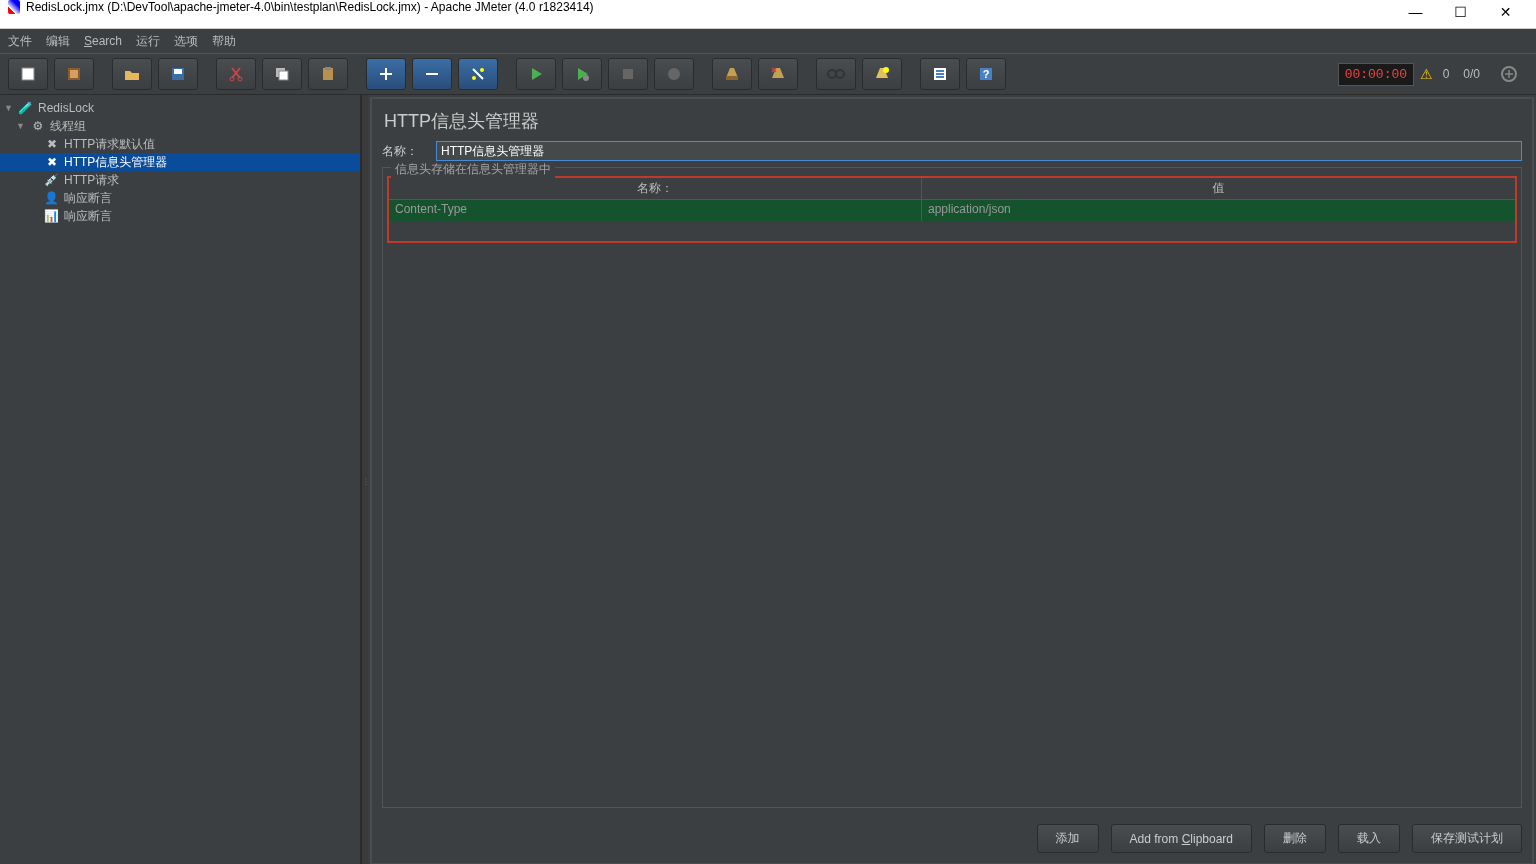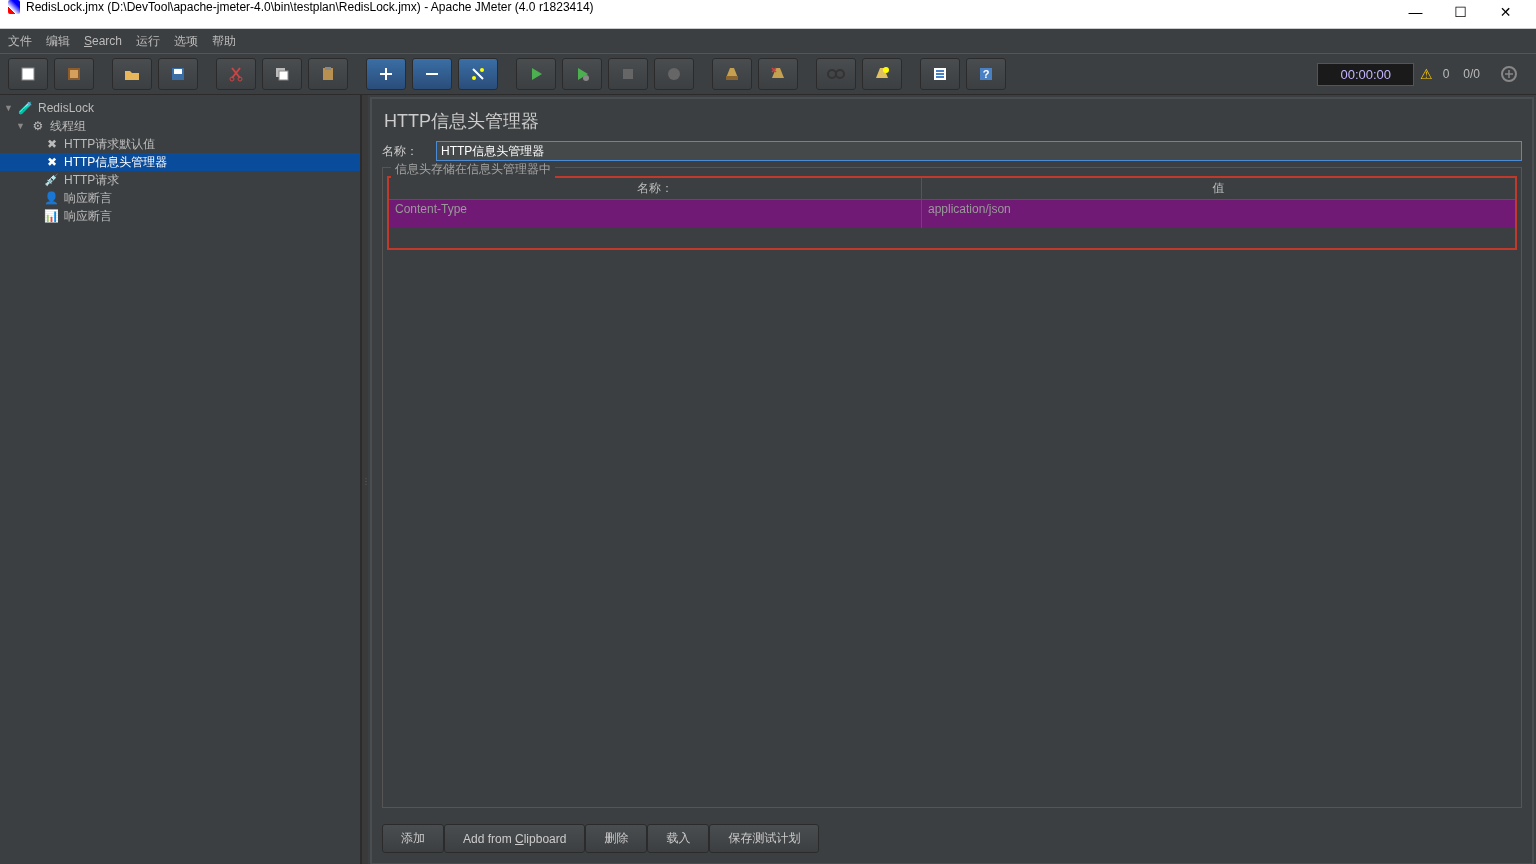--- a/index.html
+++ b/index.html
@@ -8,44 +8,44 @@
 .title-text{color:#000;flex:1;font-size:12px}
 .win-controls{display:flex;gap:0}
 .win-btn{width:45px;height:24px;display:flex;align-items:center;justify-content:center;cursor:pointer;color:#000;font-size:14px}
 .menu-bar{height:24px;background:#3c3f41;display:flex;align-items:center;padding:0 8px;gap:14px;color:#bbb}
 .menu-item{cursor:pointer}
 .menu-item u{text-decoration:underline}
 .toolbar{height:40px;background:#3c3f41;border-top:1px solid #555;border-bottom:1px solid #2b2b2b;display:flex;align-items:center;padding:0 8px;gap:6px}
 .tool-btn{width:38px;height:30px;background:linear-gradient(#4a4d4f,#3c3f41);border:1px solid #2b2b2b;border-radius:3px;display:flex;align-items:center;justify-content:center;cursor:pointer}
 .tool-sep{width:6px}
 .tool-spacer{flex:1}
-.timer{background:#1a1a1a;border:1px solid #555;padding:3px 22px;color:#c4b5fd;font-family:Liberation Sans, sans-serif;font-size:13px}
+.timer{background:#1a1a1a;border:1px solid #555;padding:3px 6px;color:#ef4444;font-family:Liberation Mono, monospace;font-size:13px}
 .warn-ico{color:#ffcc00;font-size:14px}
 .status-text{color:#bbb;margin:0 4px}
 .main{display:flex;height:calc(100vh - 92px);background:#3c3f41}
 .tree-panel{width:360px;border-right:1px solid #2b2b2b;background:#3c3f41;padding-top:4px}
 .tree-row{display:flex;align-items:center;height:18px;cursor:pointer;color:#bbb;padding-left:4px}
 .tree-row.selected{background:#0a4c9c;color:#fff}
 .tree-arrow{width:10px;color:#888;font-size:9px}
 .tree-ico{width:16px;height:14px;margin:0 4px;display:inline-block;text-align:center}
 .content{flex:1;display:flex;flex-direction:column;border:2px solid #4b4e50;margin:2px;background:#3c3f41}
 .panel-title{padding:10px 12px 6px;font-size:18px;color:#ccc;font-weight:normal}
 .form-row{display:flex;align-items:center;padding:2px 10px;gap:8px}
 .form-label{color:#ccc;width:46px}
 .name-input{flex:1;background:#45494a;border:1px solid #4b8bd6;color:#fff;height:18px;padding:0 4px;font-size:12px}
 .fieldset{margin:4px 10px 6px;border:1px solid #555;position:relative;flex:1;display:flex;flex-direction:column}
 .legend{position:absolute;top:-7px;left:8px;background:#3c3f41;padding:0 4px;color:#a3a3a3;font-size:12px}
 .header-table{border:2px solid #c0392b;margin:8px 4px 4px;}
 .ht-head{display:flex;background:#3c3f41;border-bottom:1px solid #555}
 .ht-cell{padding:2px 6px;color:#bbb;text-align:center;border-right:1px solid #555}
 .ht-col1{width:520px}
 .ht-col2{flex:1}
-.ht-row{display:flex;background:#701a75;height:28px}
+.ht-row{display:flex;background:#14532d;height:21px}
 .ht-row .ht-cell{text-align:left;color:#999}
-.btn-bar{display:flex;justify-content:flex-start;padding:10px}
+.btn-bar{display:flex;justify-content:flex-end;gap:12px;padding:10px}
 .jbtn{background:linear-gradient(#4a4d4f,#3c3f41);border:1px solid #2b2b2b;border-radius:3px;color:#ccc;padding:5px 18px;cursor:pointer;font-size:12px}
 .splitter{width:6px;background:#3a3a3a;display:flex;align-items:center;justify-content:center;cursor:col-resize;border-left:1px solid #2b2b2b}
 .split-grip{color:#666;font-size:8px;letter-spacing:-2px}
 svg{display:block}
 </style>
 </head>
 <body>
 
 <div class="title-bar">
   <div class="feather"></div>

